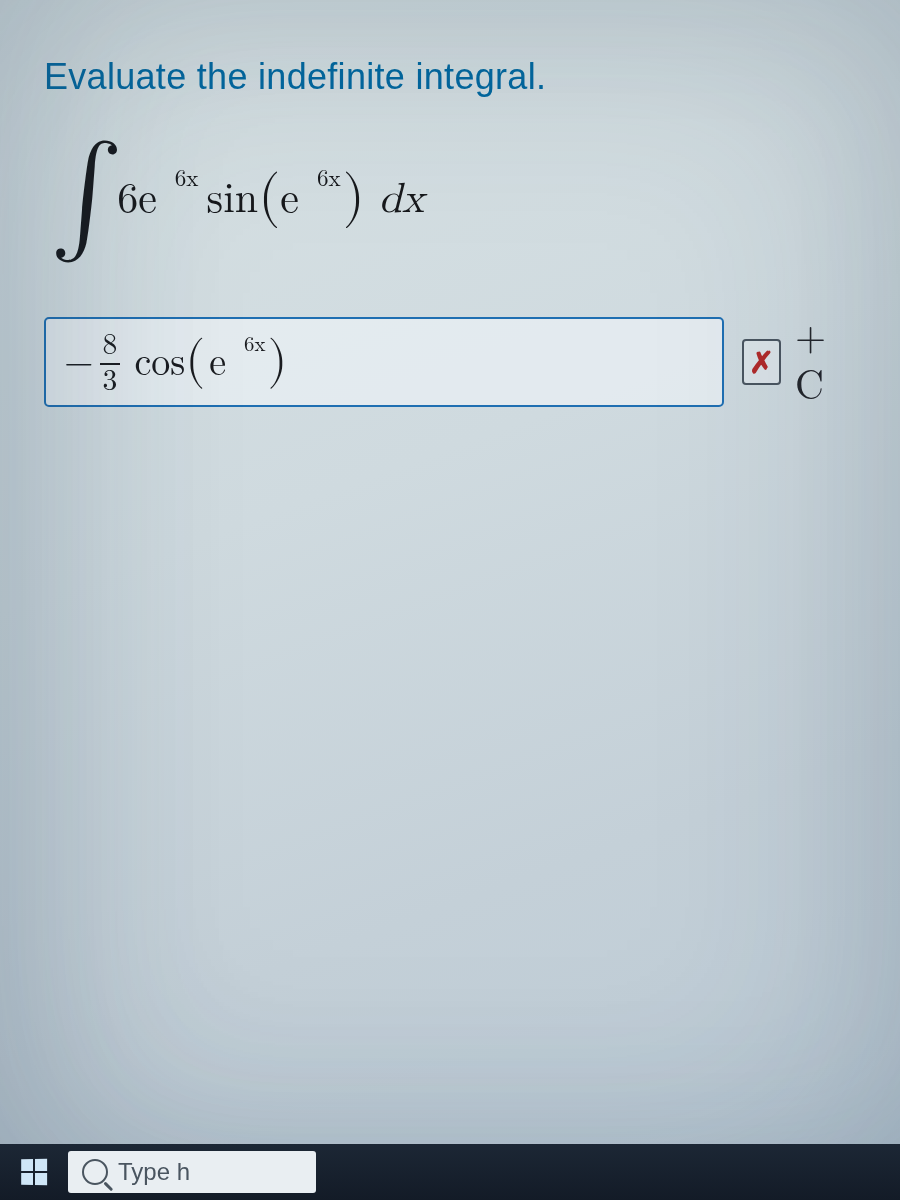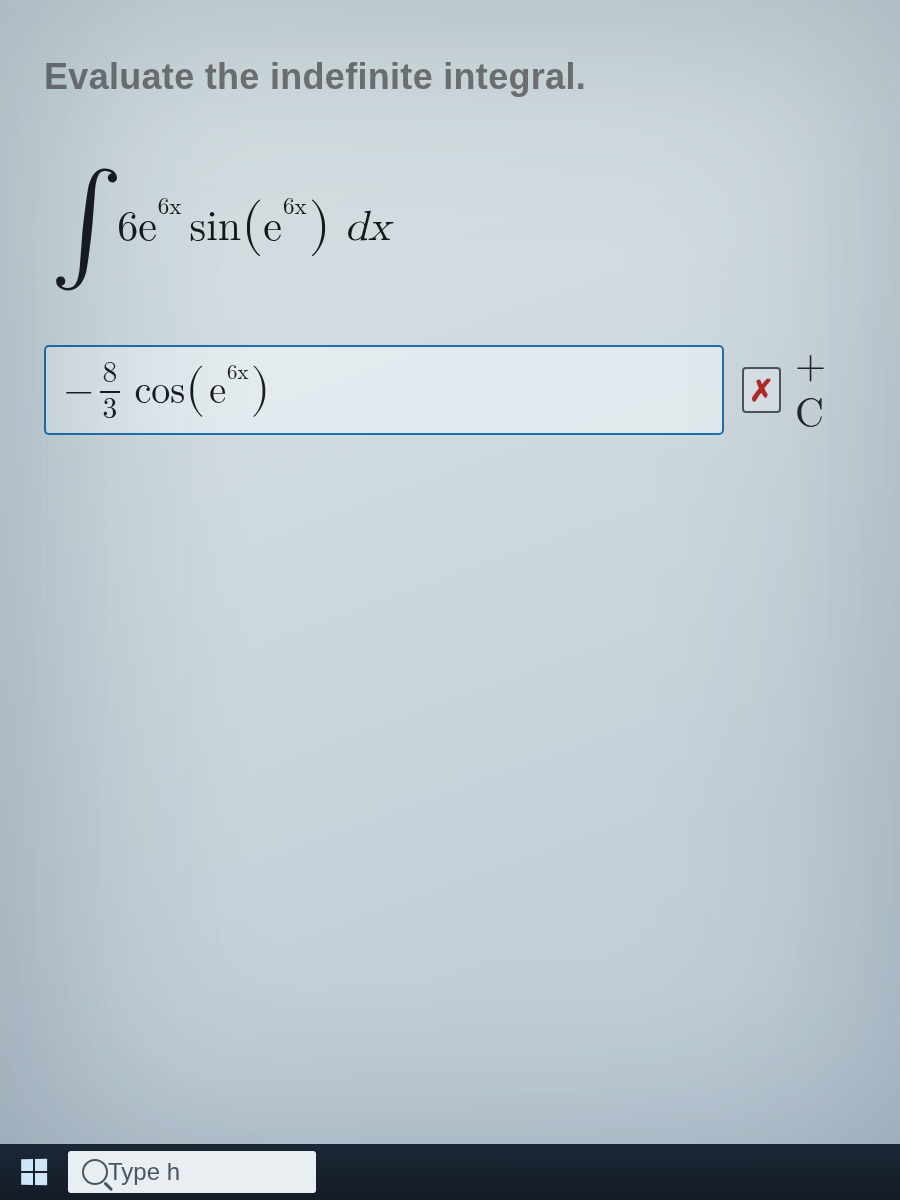--- a/index.html
+++ b/index.html
@@ -14,23 +14,23 @@
   }
   .page {
     box-sizing: border-box;
     width: 900px;
     height: 1200px;
     padding: 56px 44px 0 44px;
     position: relative;
   }
   .prompt {
     font-size: 36px;
-    font-weight: 700;
-    color: #737373;
-    margin-bottom: 74px;
+    font-weight: 400;
+    color: #0369a1;
+    margin-bottom: 46px;
     letter-spacing: 0.3px;
   }
 
   
   .integral-row {
     display: flex;
     align-items: center;
     font-family: "Cambria Math", "Latin Modern Math", "STIXGeneral", serif;
     font-size: 42px;
     color: #17191c;
@@ -44,21 +44,21 @@
     margin-right: -6px;
     font-weight: 300;
     position: relative;
     top: -4px;
   }
   .math-chunk { display: inline-flex; align-items: center; }
   .sup {
     font-size: 0.55em;
     position: relative;
     top: -0.85em;
-    margin-left: 1px;
+    margin-left: 18px;
     margin-right: 2px;
   }
   .thin { margin: 0 3px; }
   .big-paren {
     font-size: 1.35em;
     position: relative;
     top: -0.03em;
   }
 
   
@@ -165,21 +165,21 @@
   .win-logo span { background: #cfe6f7; }
   .search-pill {
     height: 42px;
     background: #e9eef2;
     border-radius: 3px;
     display: flex;
     align-items: center;
     padding: 0 14px;
     color: #4a5560;
     font-size: 24px;
-    gap: 0;
+    gap: 10px;
     cursor: text;
     min-width: 220px;
   }
   .mag {
     width: 22px; height: 22px;
     border: 2.5px solid #4a5560;
     border-radius: 50%;
     position: relative;
   }
   .mag::after {

